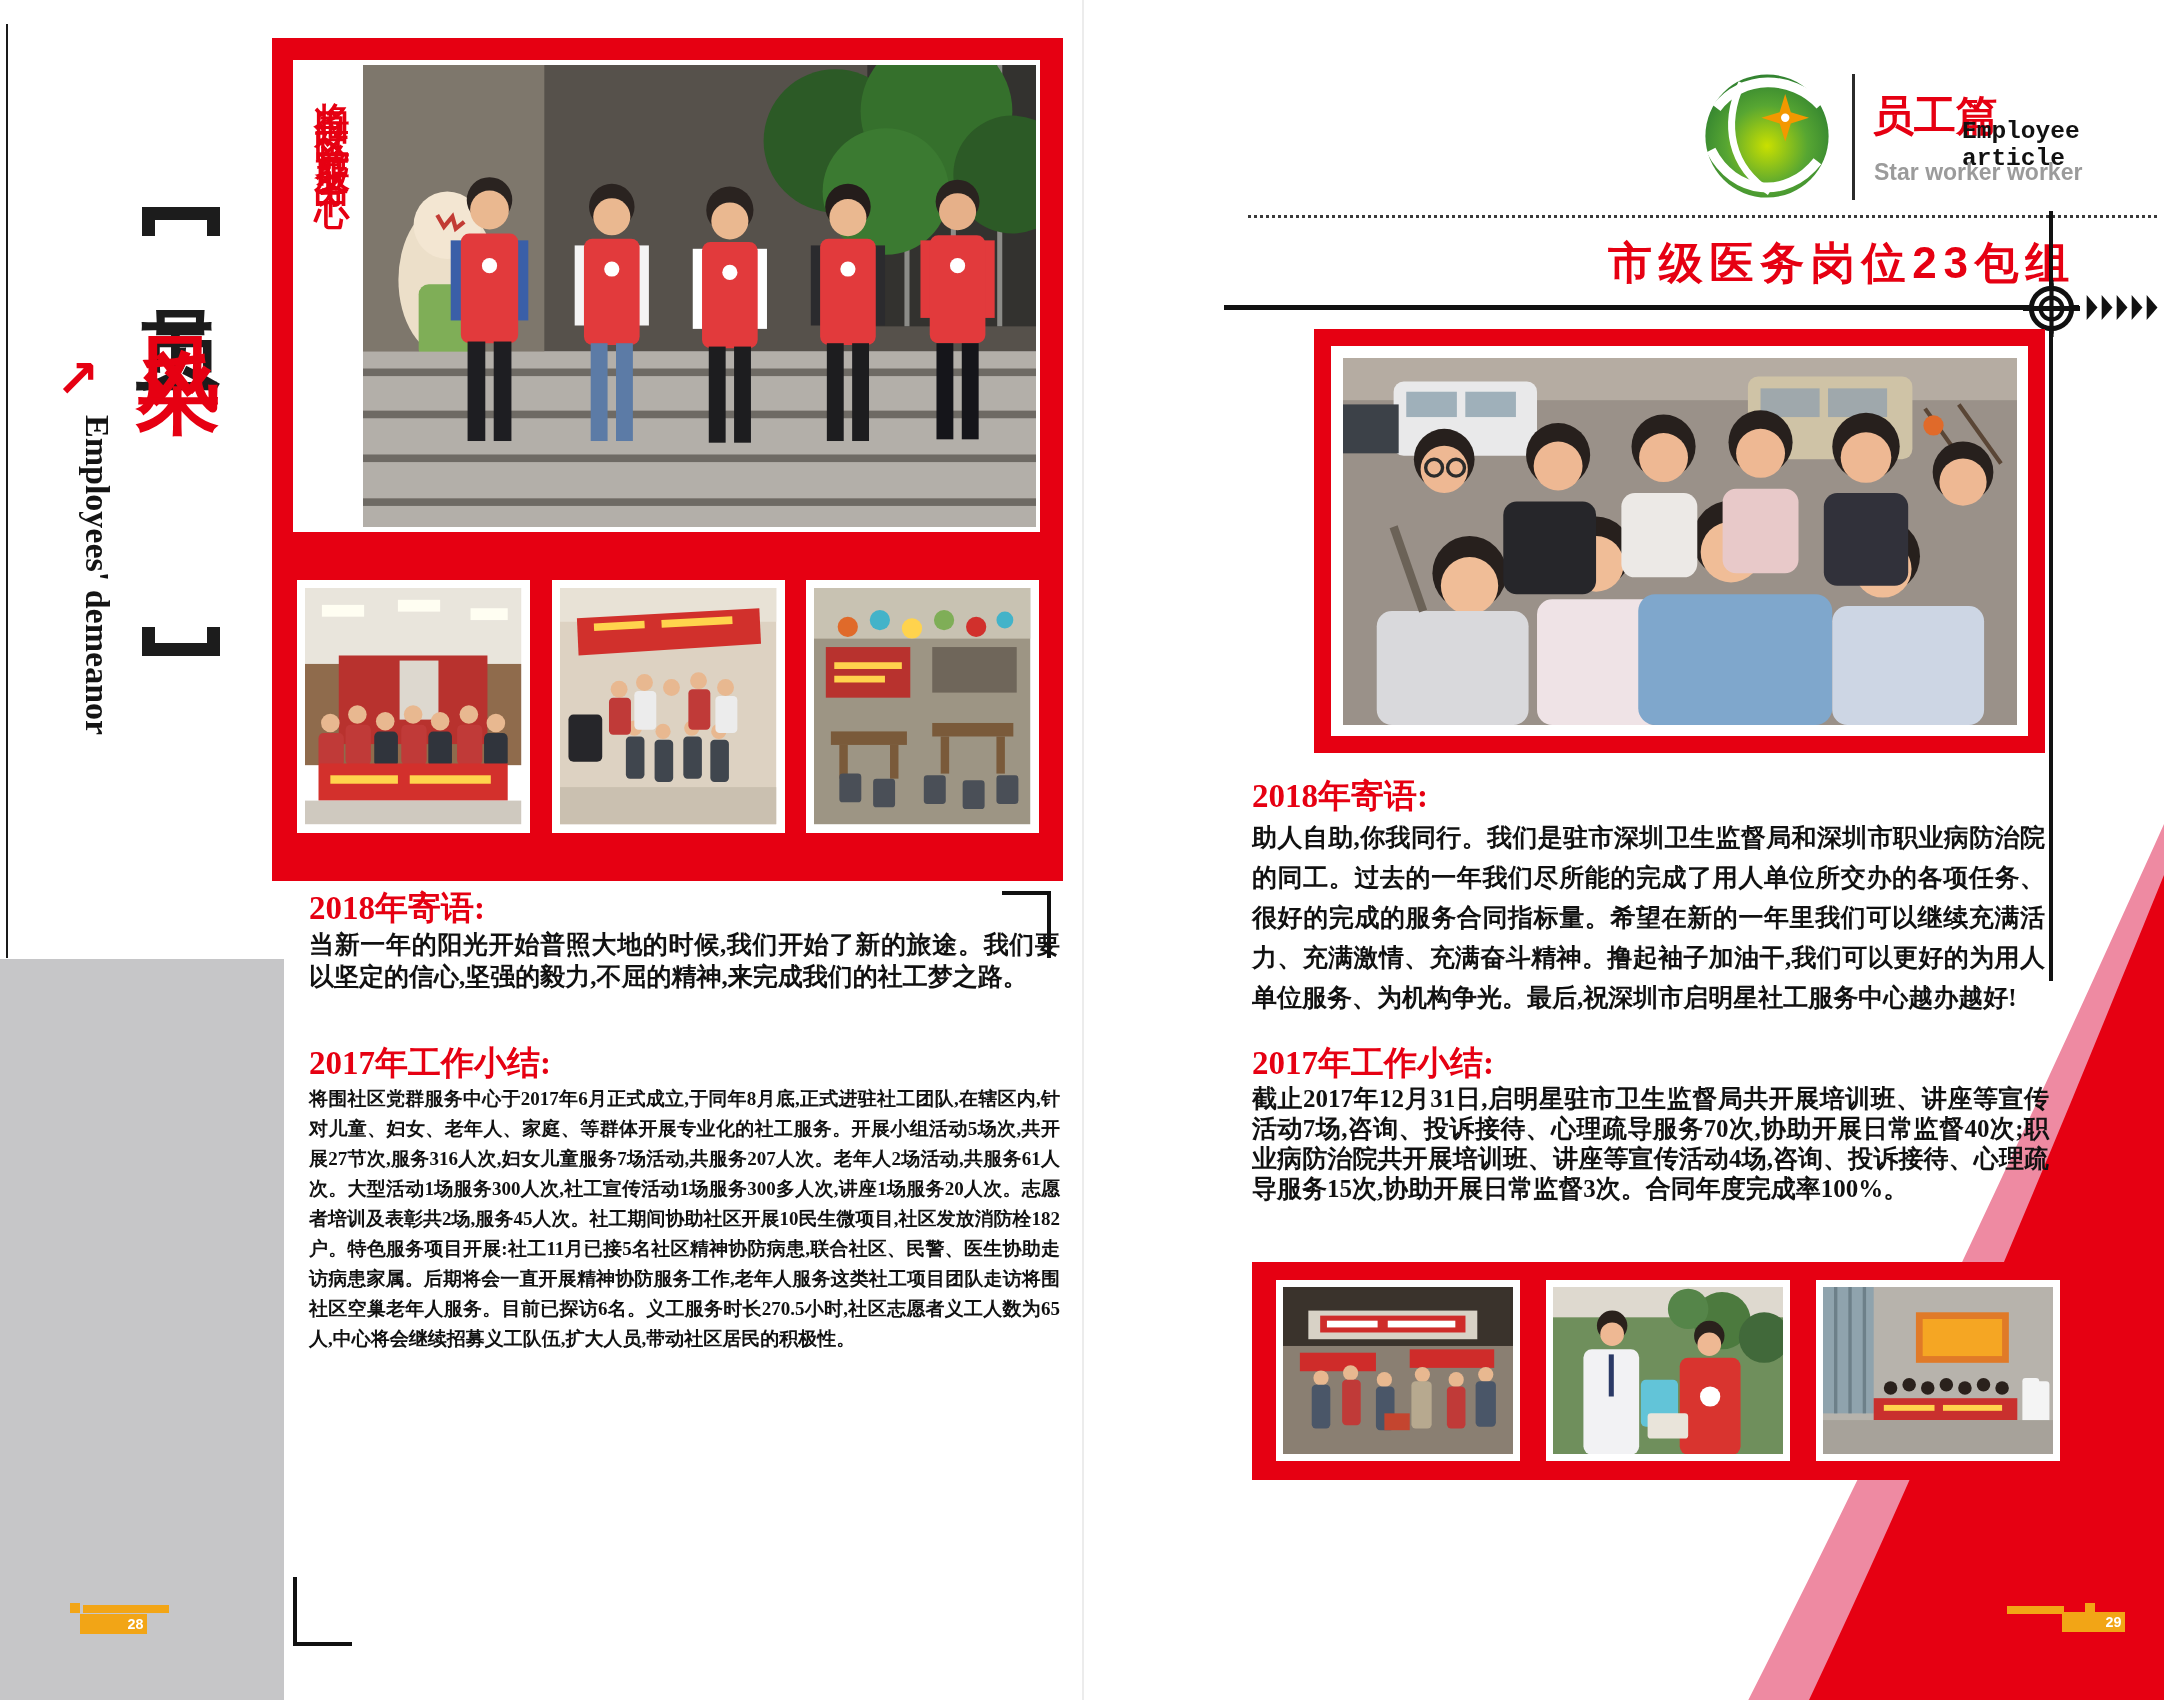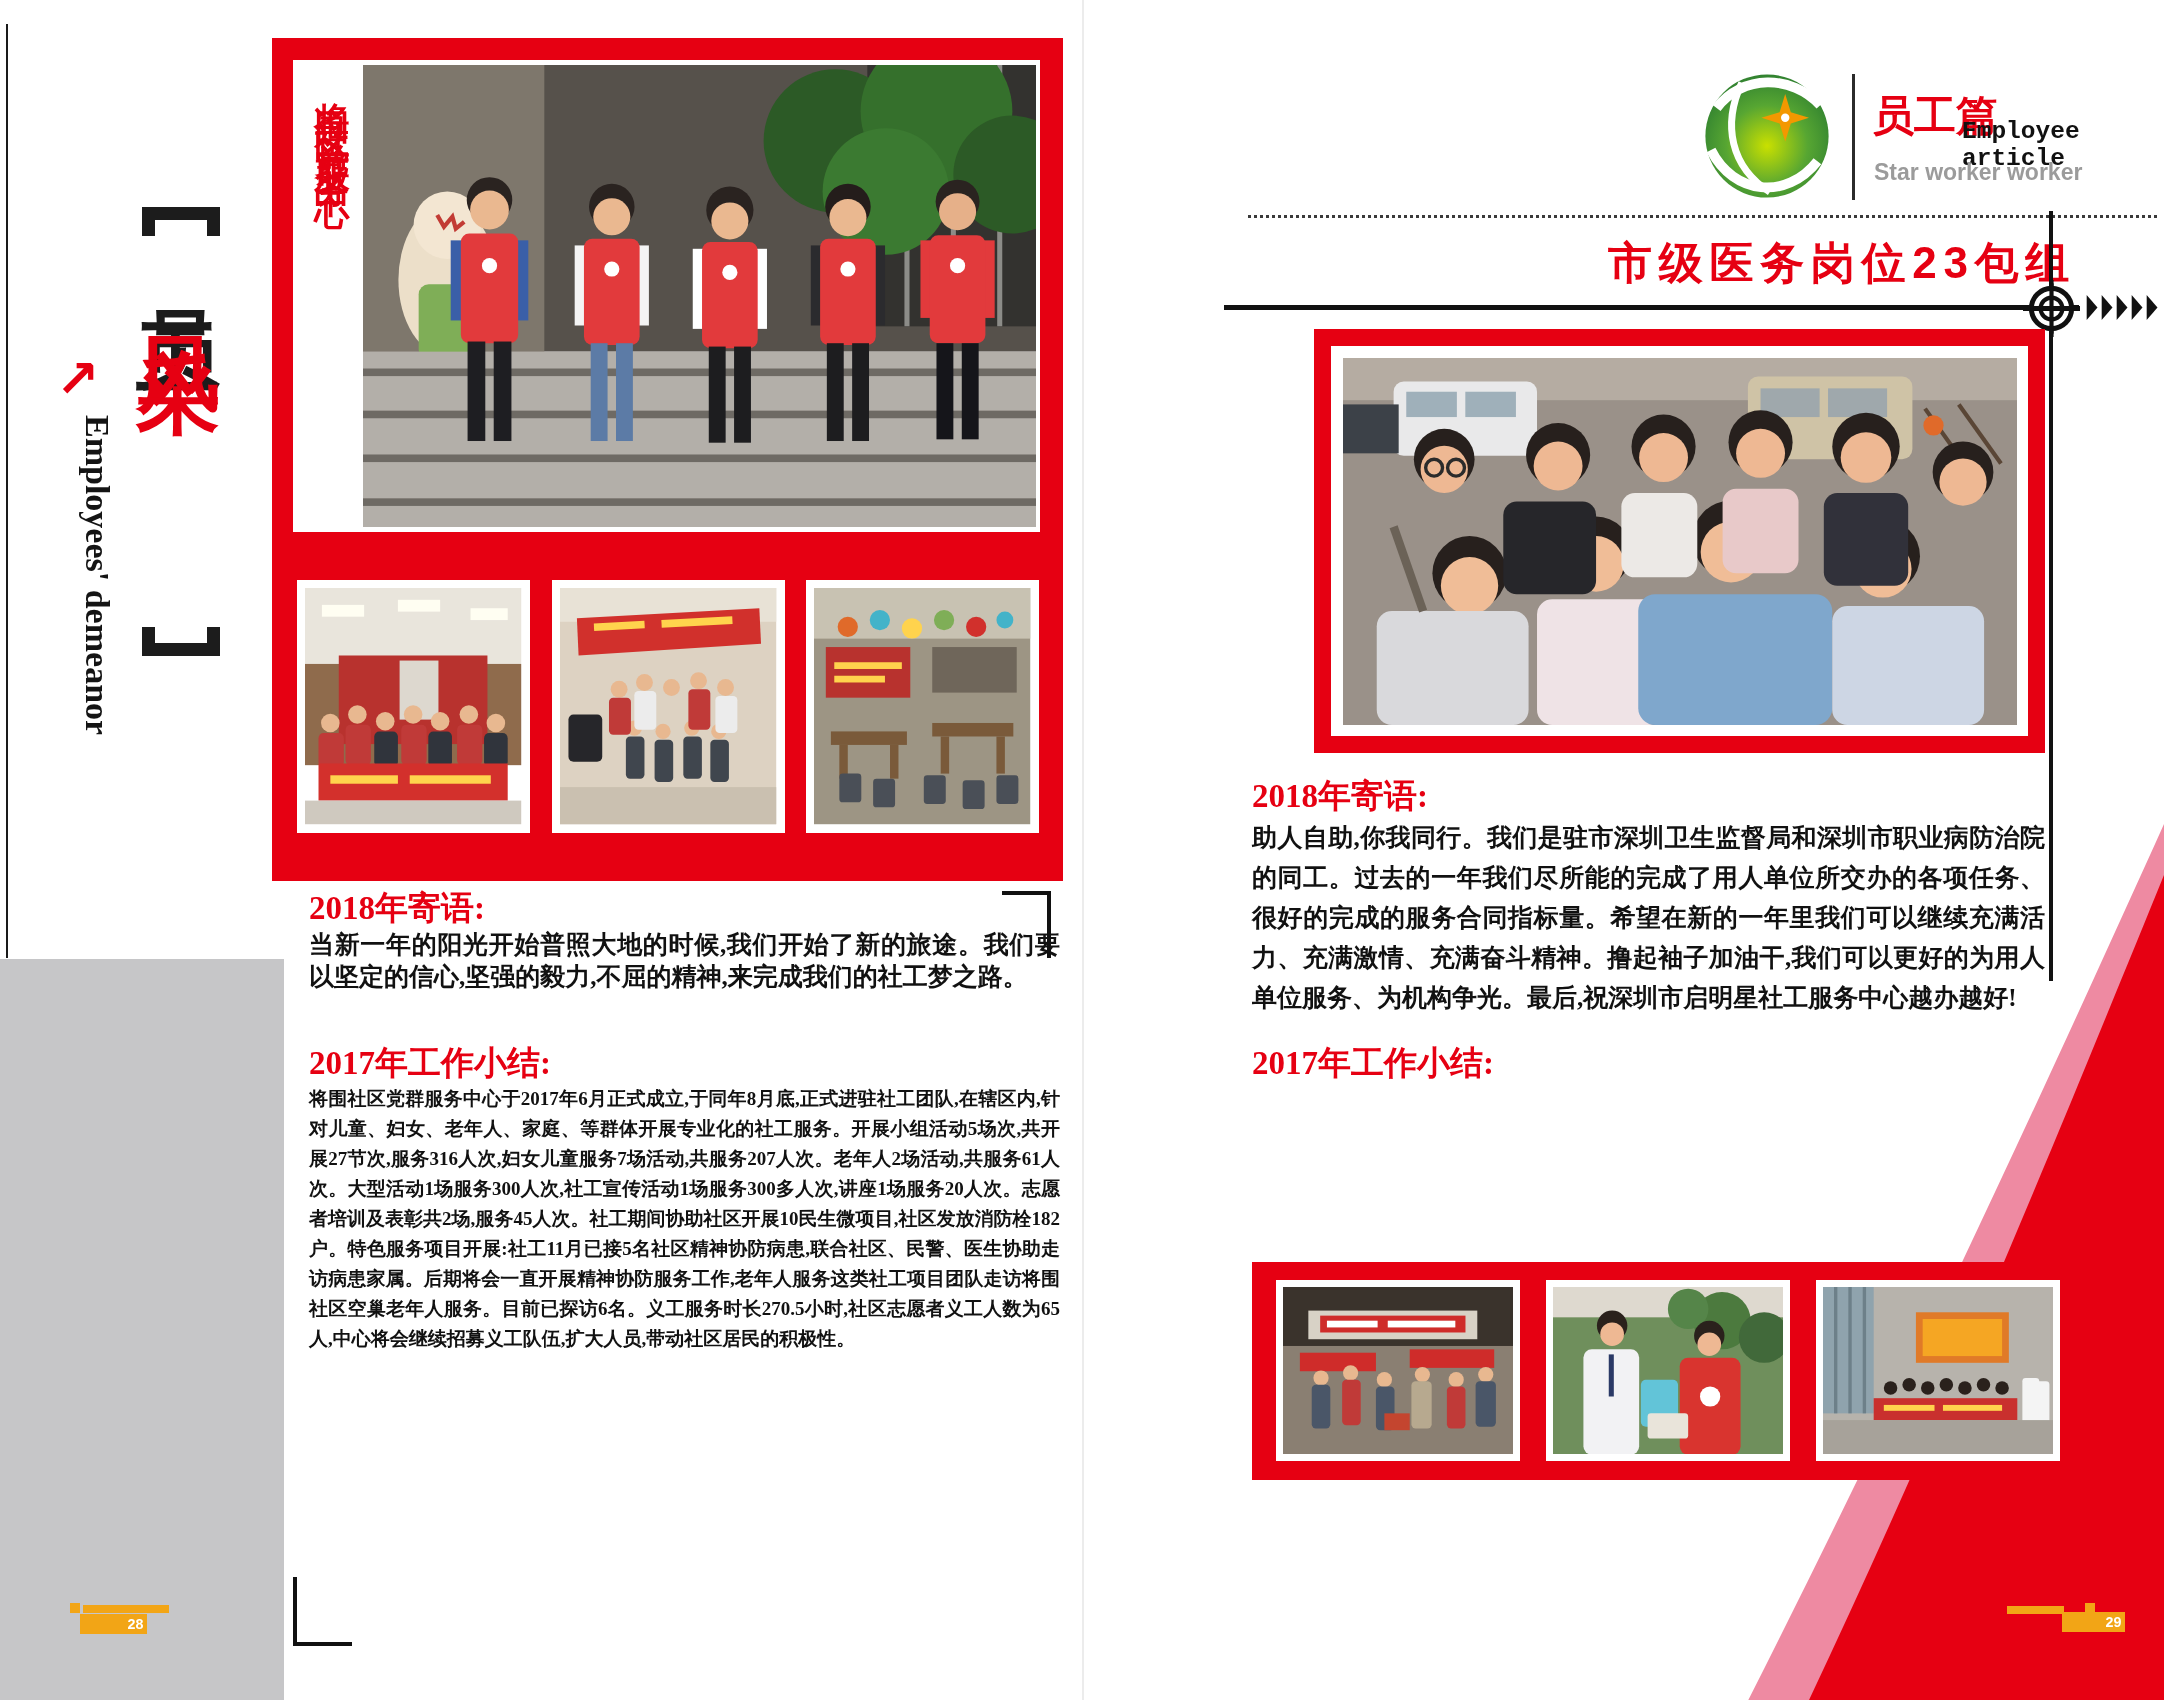--- a/index.html
+++ b/index.html
@@ -417,20 +417,21 @@
       <rect x="330" y="160" width="90" height="100" rx="16" fill="#ece9e6"></rect>
       <rect x="450" y="155" width="90" height="100" rx="16" fill="#e8c9c9"></rect>
       <rect x="570" y="160" width="100" height="110" rx="16" fill="#31313a"></rect>
       <path d="M60 200 L95 300" stroke="#6b6257" stroke-width="10"></path>
     </svg>
   </div>
 
   <div class="abs sec-head rp-head1 rp-text">2018年寄语:</div>
   <div class="abs sec-body rp-body1 rp-text">助人自助,你我同行。我们是驻市深圳卫生监督局和深圳市职业病防治院的同工。过去的一年我们尽所能的完成了用人单位所交办的各项任务、很好的完成的服务合同指标量。希望在新的一年里我们可以继续充满活力、充满激情、充满奋斗精神。撸起袖子加油干,我们可以更好的为用人单位服务、为机构争光。最后,祝深圳市启明星社工服务中心越办越好!</div>
   <div class="abs sec-head rp-head2 rp-text">2017年工作小结:</div>
+  <div class="abs sec-body rp-body2 rp-text">截止2017年12月31日,启明星驻市卫生监督局共开展培训班、讲座等宣传活动7场,咨询、投诉接待、心理疏导服务70次,协助开展日常监督40次;职业病防治院共开展培训班、讲座等宣传活动4场,咨询、投诉接待、心理疏导服务15次,协助开展日常监督3次。合同年度完成率100%。</div>
 
   <div class="abs band"></div>
   <div class="abs band-photo" style="left:1276px;">
     <svg viewBox="0 0 273 199" preserveAspectRatio="none">
       <rect width="273" height="199" fill="#8a7f72"></rect>
       <rect x="0" y="0" width="273" height="70" fill="#3a332c"></rect>
       <rect x="30" y="28" width="200" height="34" fill="#d8d2c6"></rect>
       <rect x="44" y="34" width="172" height="20" fill="#cf2c2a"></rect>
       <g fill="#fff">
           <rect x="52" y="40" width="60" height="8"></rect>

